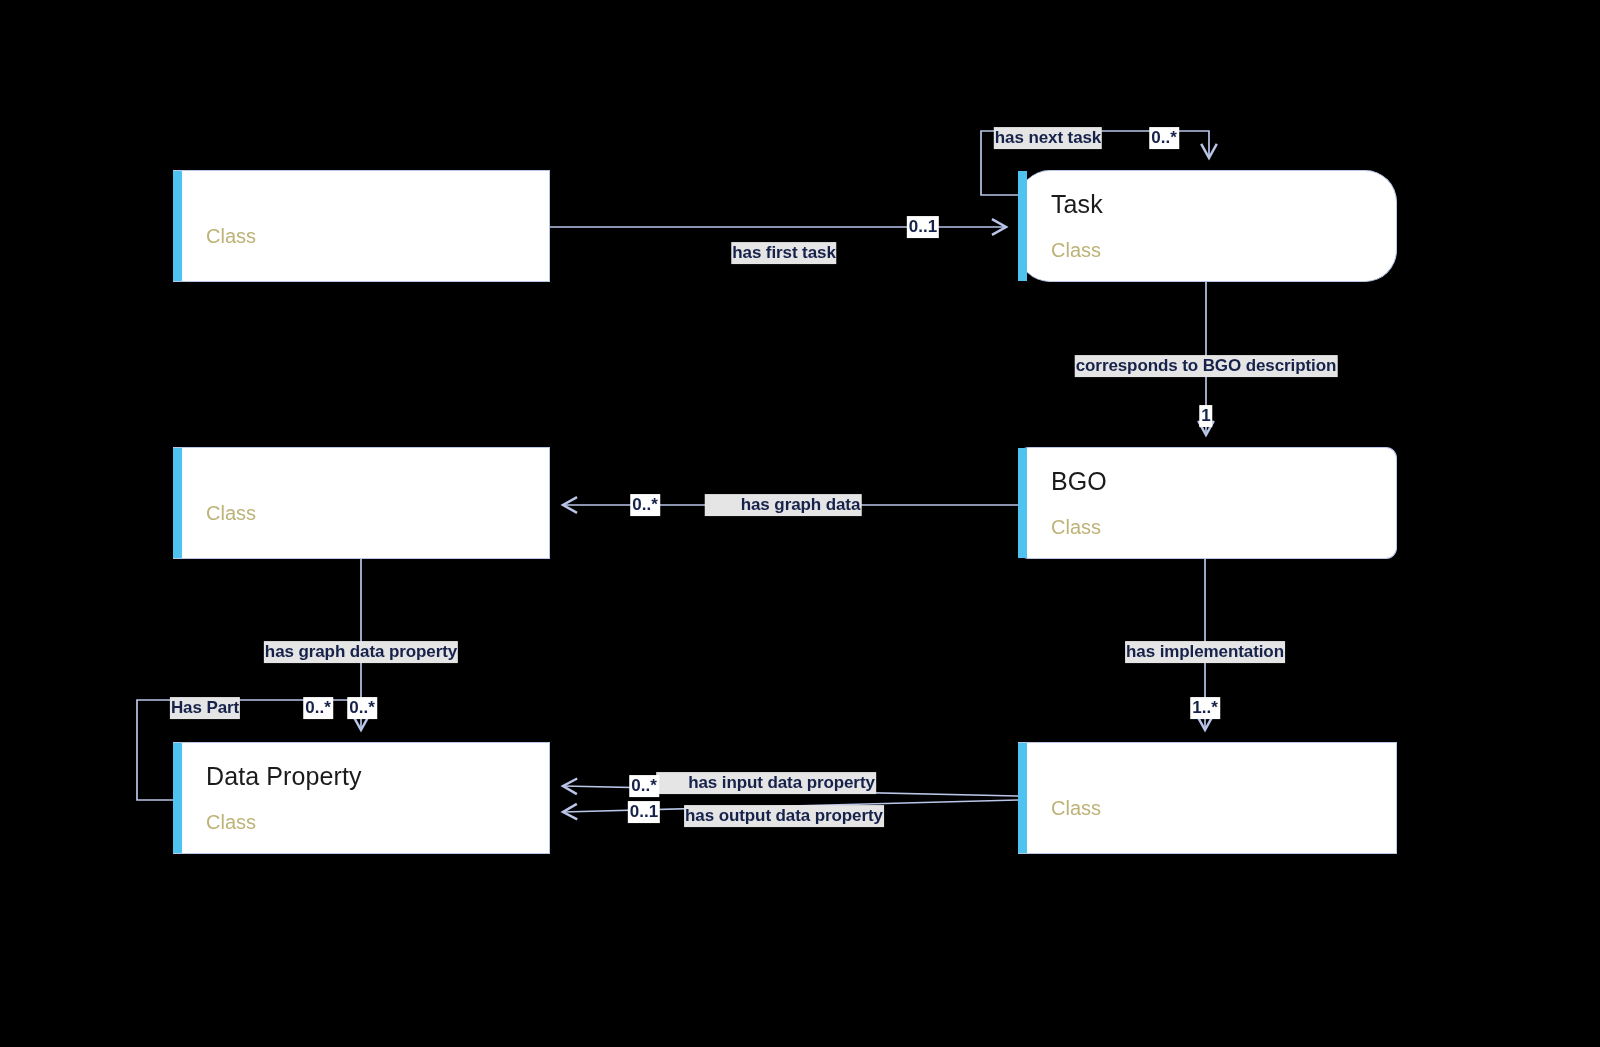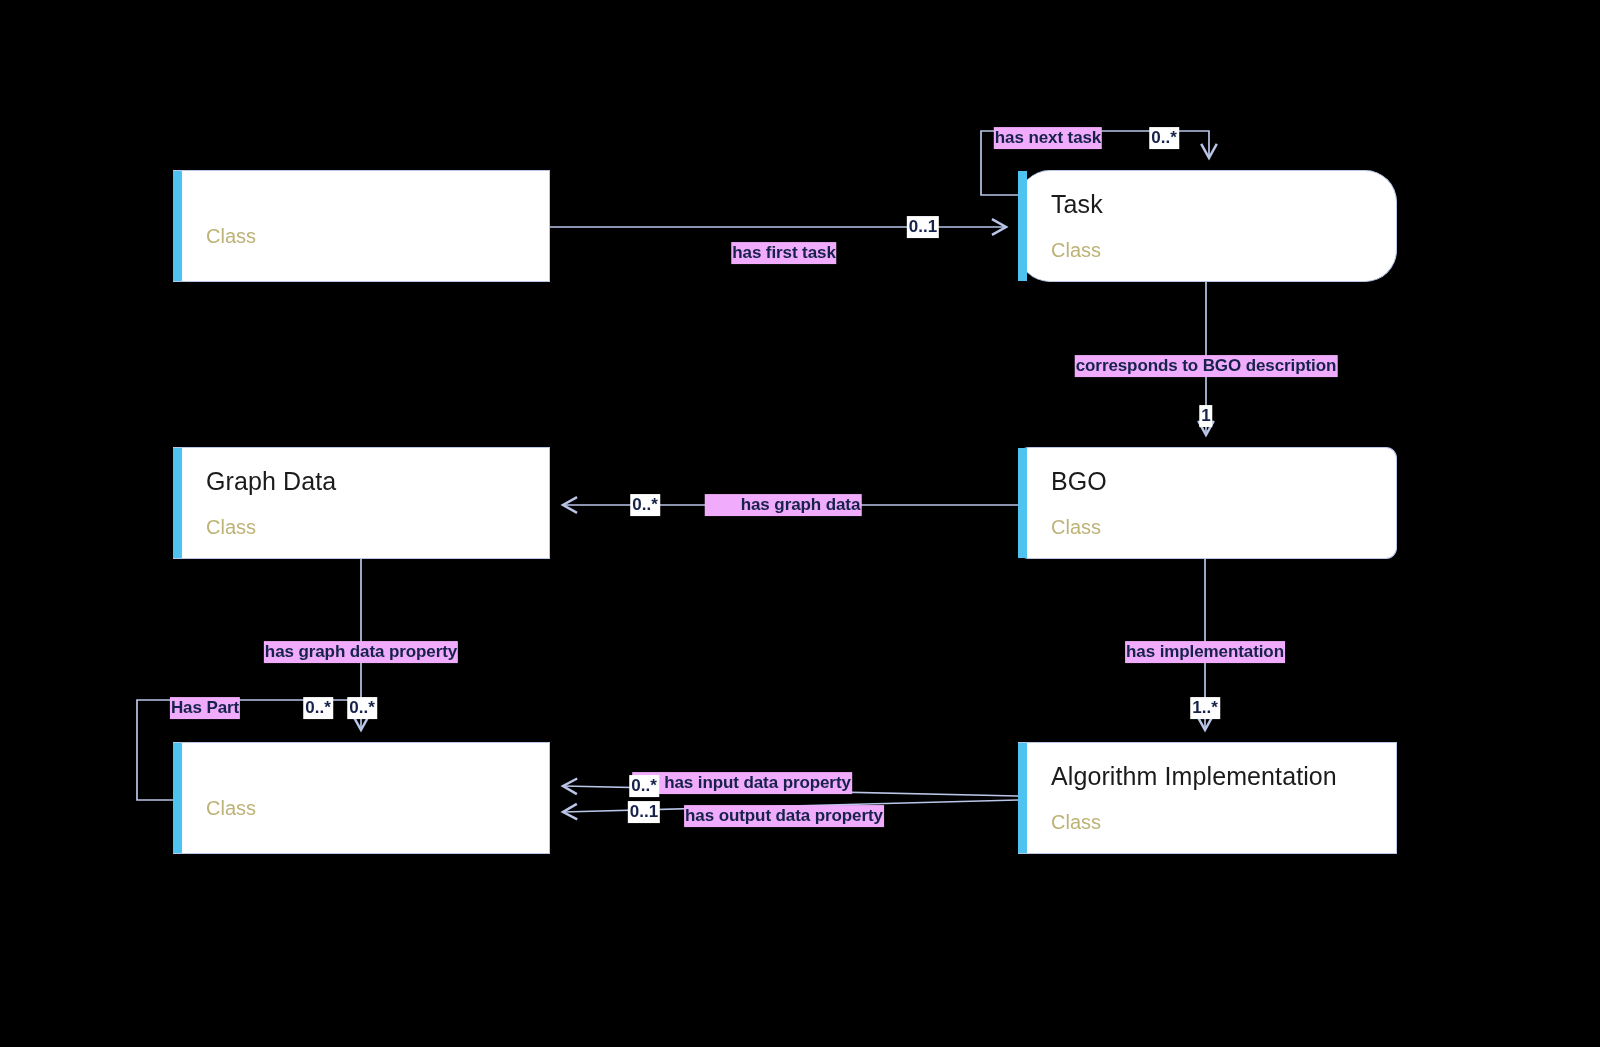--- a/index.html
+++ b/index.html
@@ -54,21 +54,21 @@
   }
   .uml-sub {
     font-size: 20px;
     color: #bdb377;
     line-height: 1.2;
     margin-top: 19px;
     white-space: nowrap;
   }
   .edge-label {
     position: absolute;
-    background: #f0abfc;
+    background: #e5e5e5;
     color: #17224a;
     font-size: 17px;
     font-weight: bold;
     line-height: 1.05;
     padding: 2px 1px;
     white-space: nowrap;
     letter-spacing: -0.1px;
     transform: translate(-50%, -50%);
   }
   .mult-label {
@@ -123,38 +123,37 @@
   </div>
 
   <div class="uml-box" style="left:1018px; top:170px; width:379px; height:112px;border-radius:32px;">
     <div class="uml-accent"></div>
     <div class="uml-title">Task</div>
     <div class="uml-sub">Class</div>
   </div>
 
   <div class="uml-box" style="left:173px; top:447px; width:377px; height:112px;">
     <div class="uml-accent"></div>
-    <div class="uml-title">Graph Data</div>
     <div class="uml-sub">Class</div>
   </div>
 
   <div class="uml-box" style="left:1018px; top:447px; width:379px; height:112px;border-radius:11px;">
     <div class="uml-accent"></div>
     <div class="uml-title">BGO</div>
     <div class="uml-sub">Class</div>
   </div>
 
   <div class="uml-box" style="left:173px; top:742px; width:377px; height:112px;">
     <div class="uml-accent"></div>
+    <div class="uml-title">Data Property</div>
     <div class="uml-sub">Class</div>
   </div>
 
   <div class="uml-box" style="left:1018px; top:742px; width:379px; height:112px;">
     <div class="uml-accent"></div>
-    <div class="uml-title">Algorithm Implementation</div>
     <div class="uml-sub">Class</div>
   </div>
 
   <div class="edge-label" style="left:784px; top:237px;margin-top:16px;">has first task</div>
   <div class="mult-label" style="left:923px; top:227px;">0..1</div>
 
   <div class="edge-label" style="left:1048px; top:138px;">has next task</div>
   <div class="mult-label" style="left:1164px; top:138px;">0..*</div>
 
   <div class="edge-label" style="left:1206px; top:366px;">corresponds to BGO description</div>
@@ -165,19 +164,19 @@
 
   <div class="edge-label" style="left:361px; top:652px;">has graph data property</div>
   <div class="mult-label" style="left:362px; top:708px;">0..*</div>
 
   <div class="edge-label" style="left:205px; top:708px;">Has Part</div>
   <div class="mult-label" style="left:318px; top:708px;">0..*</div>
 
   <div class="edge-label" style="left:1205px; top:652px;">has implementation</div>
   <div class="mult-label" style="left:1205px; top:708px;">1..*</div>
 
-  <div class="edge-label" style="left:742px; top:783px;padding-left:32px;">has input data property</div>
+  <div class="edge-label" style="left:766px; top:783px;padding-left:32px;">has input data property</div>
   <div class="mult-label" style="left:644px; top:786px;">0..*</div>
 
   <div class="edge-label" style="left:784px; top:816px;">has output data property</div>
   <div class="mult-label" style="left:644px; top:812px;">0..1</div>
 
 </div>
 
 </body></html>

